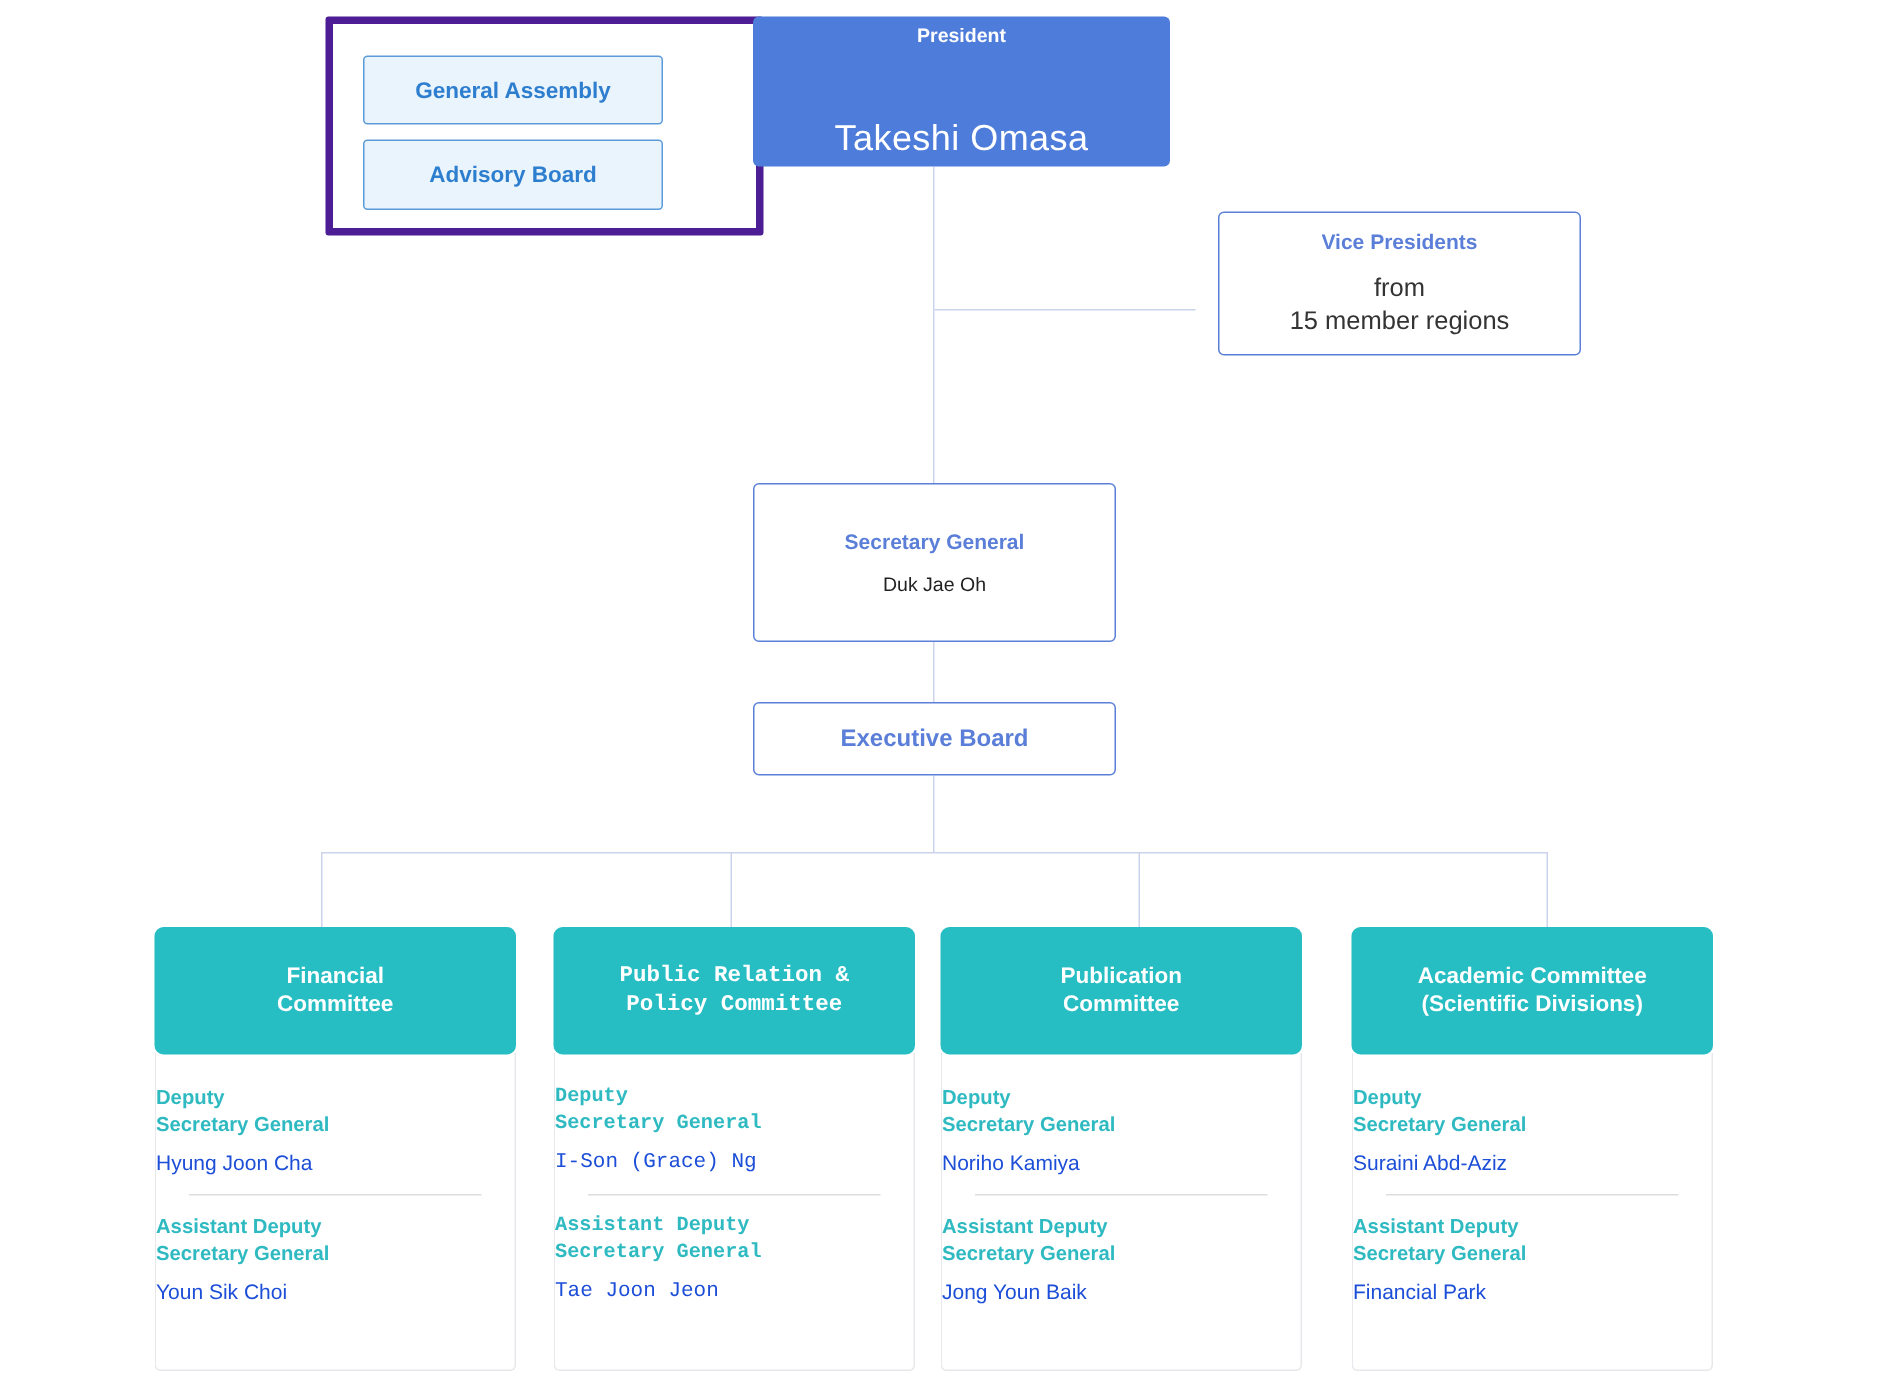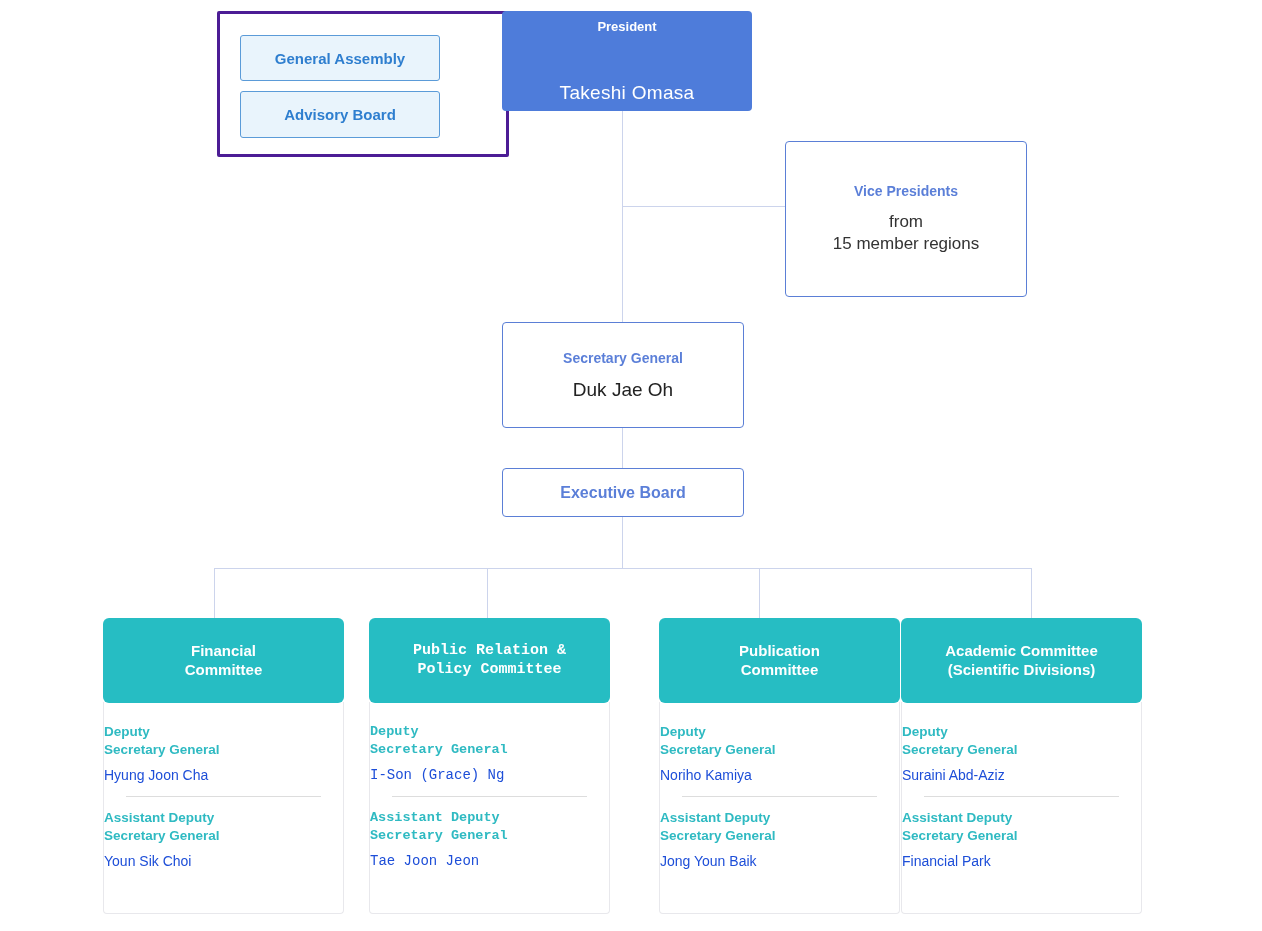--- a/index.html
+++ b/index.html
@@ -11,61 +11,61 @@
     font-family: "Liberation Sans", sans-serif;
     overflow: hidden;
   }
 
   
   .line { position: absolute; background: #ccd4ec; }
 
   
   .panel {
     position: absolute; left: 217px; top: 11px; width: 292px; height: 146px;
-    background: #ffffff; border: 3px solid #4c1d95; border-radius: 2px;
+    background: #ffffff; border: 5px solid #4c1d95; border-radius: 2px;
     box-sizing: border-box;
   }
   .panel-btn {
     position: absolute; left: 20px; width: 200px; height: 46px;
     background: #e9f4fc; border: 1px solid #5b9bd8; border-radius: 3px;
     box-sizing: border-box;
     display: flex; align-items: center; justify-content: center;
     color: #2e7ecf; font-size: 15px; font-weight: 600; cursor: pointer;
   }
   .panel-btn.b1 { top: 21px; }
   .panel-btn.b2 { top: 77px; height: 47px; }
 
   
   .president {
-    position: absolute; left: 502px; top: 11px; width: 250px; height: 100px;
+    position: absolute; left: 502px; top: 11px; width: 278px; height: 100px;
     background: #4e7cda; border-radius: 4px; box-sizing: border-box;
     display: flex; flex-direction: column; align-items: center; justify-content: center;
     gap: 11px; color: #ffffff;
   }
   .president .ttl { font-size: 13px; font-weight: 700; }
-  .president .nm  { font-size: 19px; font-weight: 400; letter-spacing: 0.3px; margin-top: 37px; }
+  .president .nm  { font-size: 24px; font-weight: 400; letter-spacing: 0.3px; margin-top: 37px; }
 
   
   .card {
     position: absolute; background: #ffffff;
     border: 1px solid #5b7fd6; border-radius: 4px; box-sizing: border-box;
     display: flex; flex-direction: column; align-items: center; justify-content: center;
     text-align: center;
   }
   .card .blue-ttl { color: #5b7fd8; font-size: 14px; font-weight: 700; }
-  .card .dark-nm  { color: #222222; font-size: 19px; }
-  .vp   { left: 785px; top: 141px; width: 242px; height: 156px; gap: 12px; }
+  .card .dark-nm  { color: #222222; font-size: 13px; }
+  .vp   { left: 812px; top: 141px; width: 242px; height: 96px; gap: 12px; }
   .vp .sub { color: #333333; font-size: 17px; line-height: 1.32; white-space: pre-line; }
   .sg   { left: 502px; top: 322px; width: 242px; height: 106px; gap: 13px; }
   .eb   { left: 502px; top: 468px; width: 242px; height: 49px; }
   .eb .blue-ttl { font-size: 16px; }
 
   
   .committee { position: absolute; top: 618px; width: 241px; }
-  .c1 { left: 103px; } .c2 { left: 369px; font-family: Liberation Mono, monospace; } .c3 { left: 659px; } .c4 { left: 901px; }
+  .c1 { left: 103px; } .c2 { left: 369px; font-family: Liberation Mono, monospace; } .c3 { left: 627px; } .c4 { left: 901px; }
   .committee-header {
     height: 85px; background: #26bdc3; border-radius: 6px;
     display: flex; align-items: center; justify-content: center; text-align: center;
     color: #ffffff; font-size: 15px; font-weight: 700; line-height: 1.25;
     white-space: pre-line; position: relative; z-index: 2;
   }
   .committee-body {
     box-sizing: border-box; height: 212px; margin-top: -1px;
     background: #ffffff; border: 1px solid #e8e8ec; border-top: none;
     border-radius: 0 0 4px 4px; text-align: left; padding-top: 21px;

